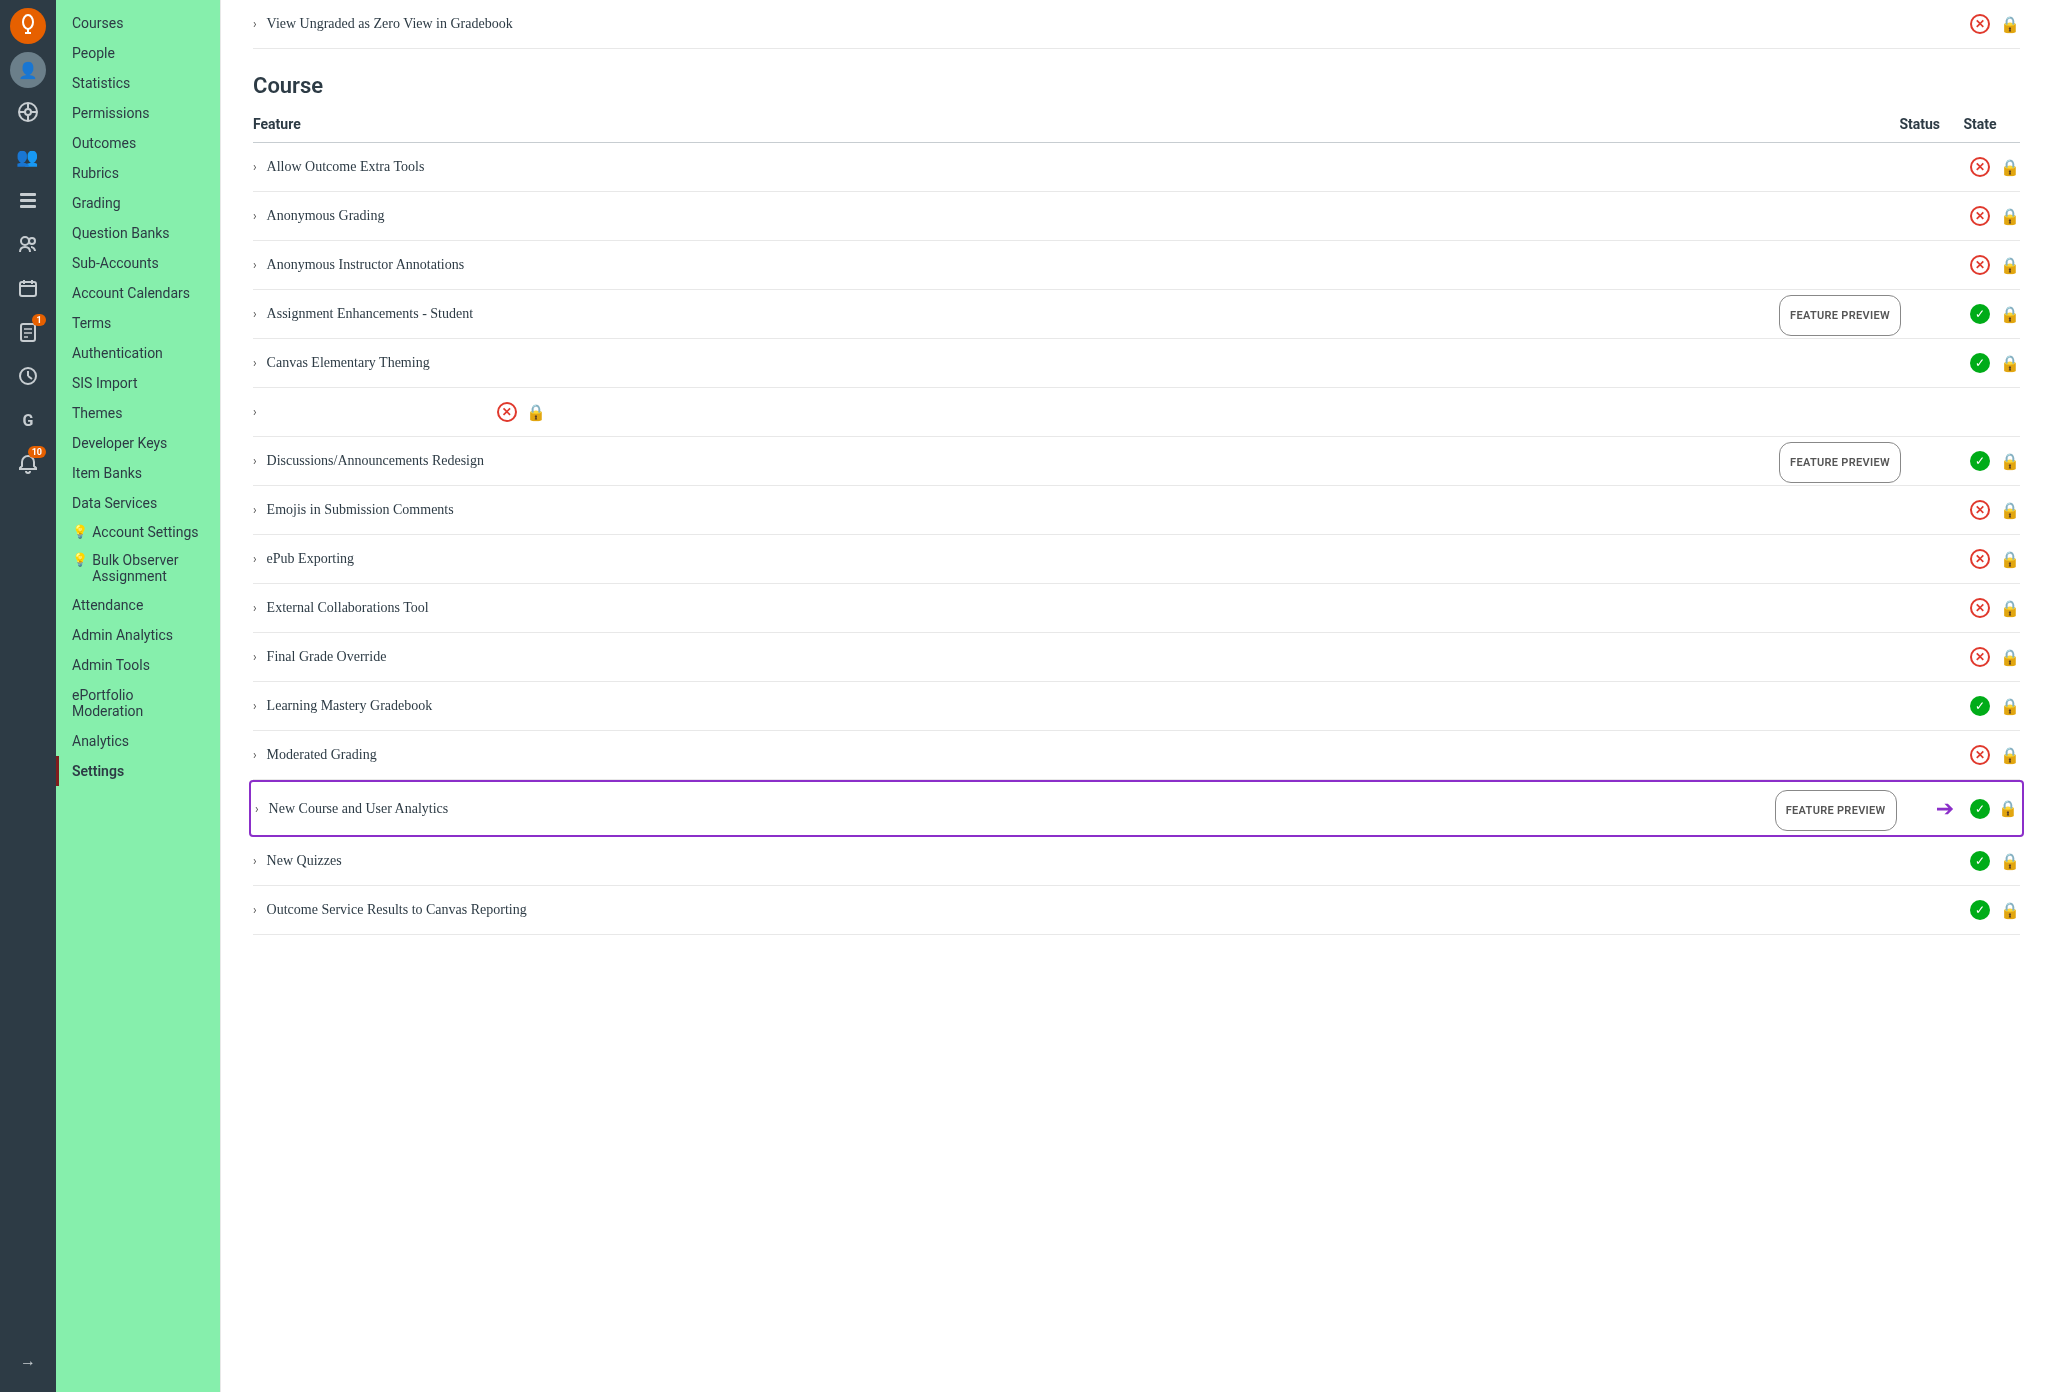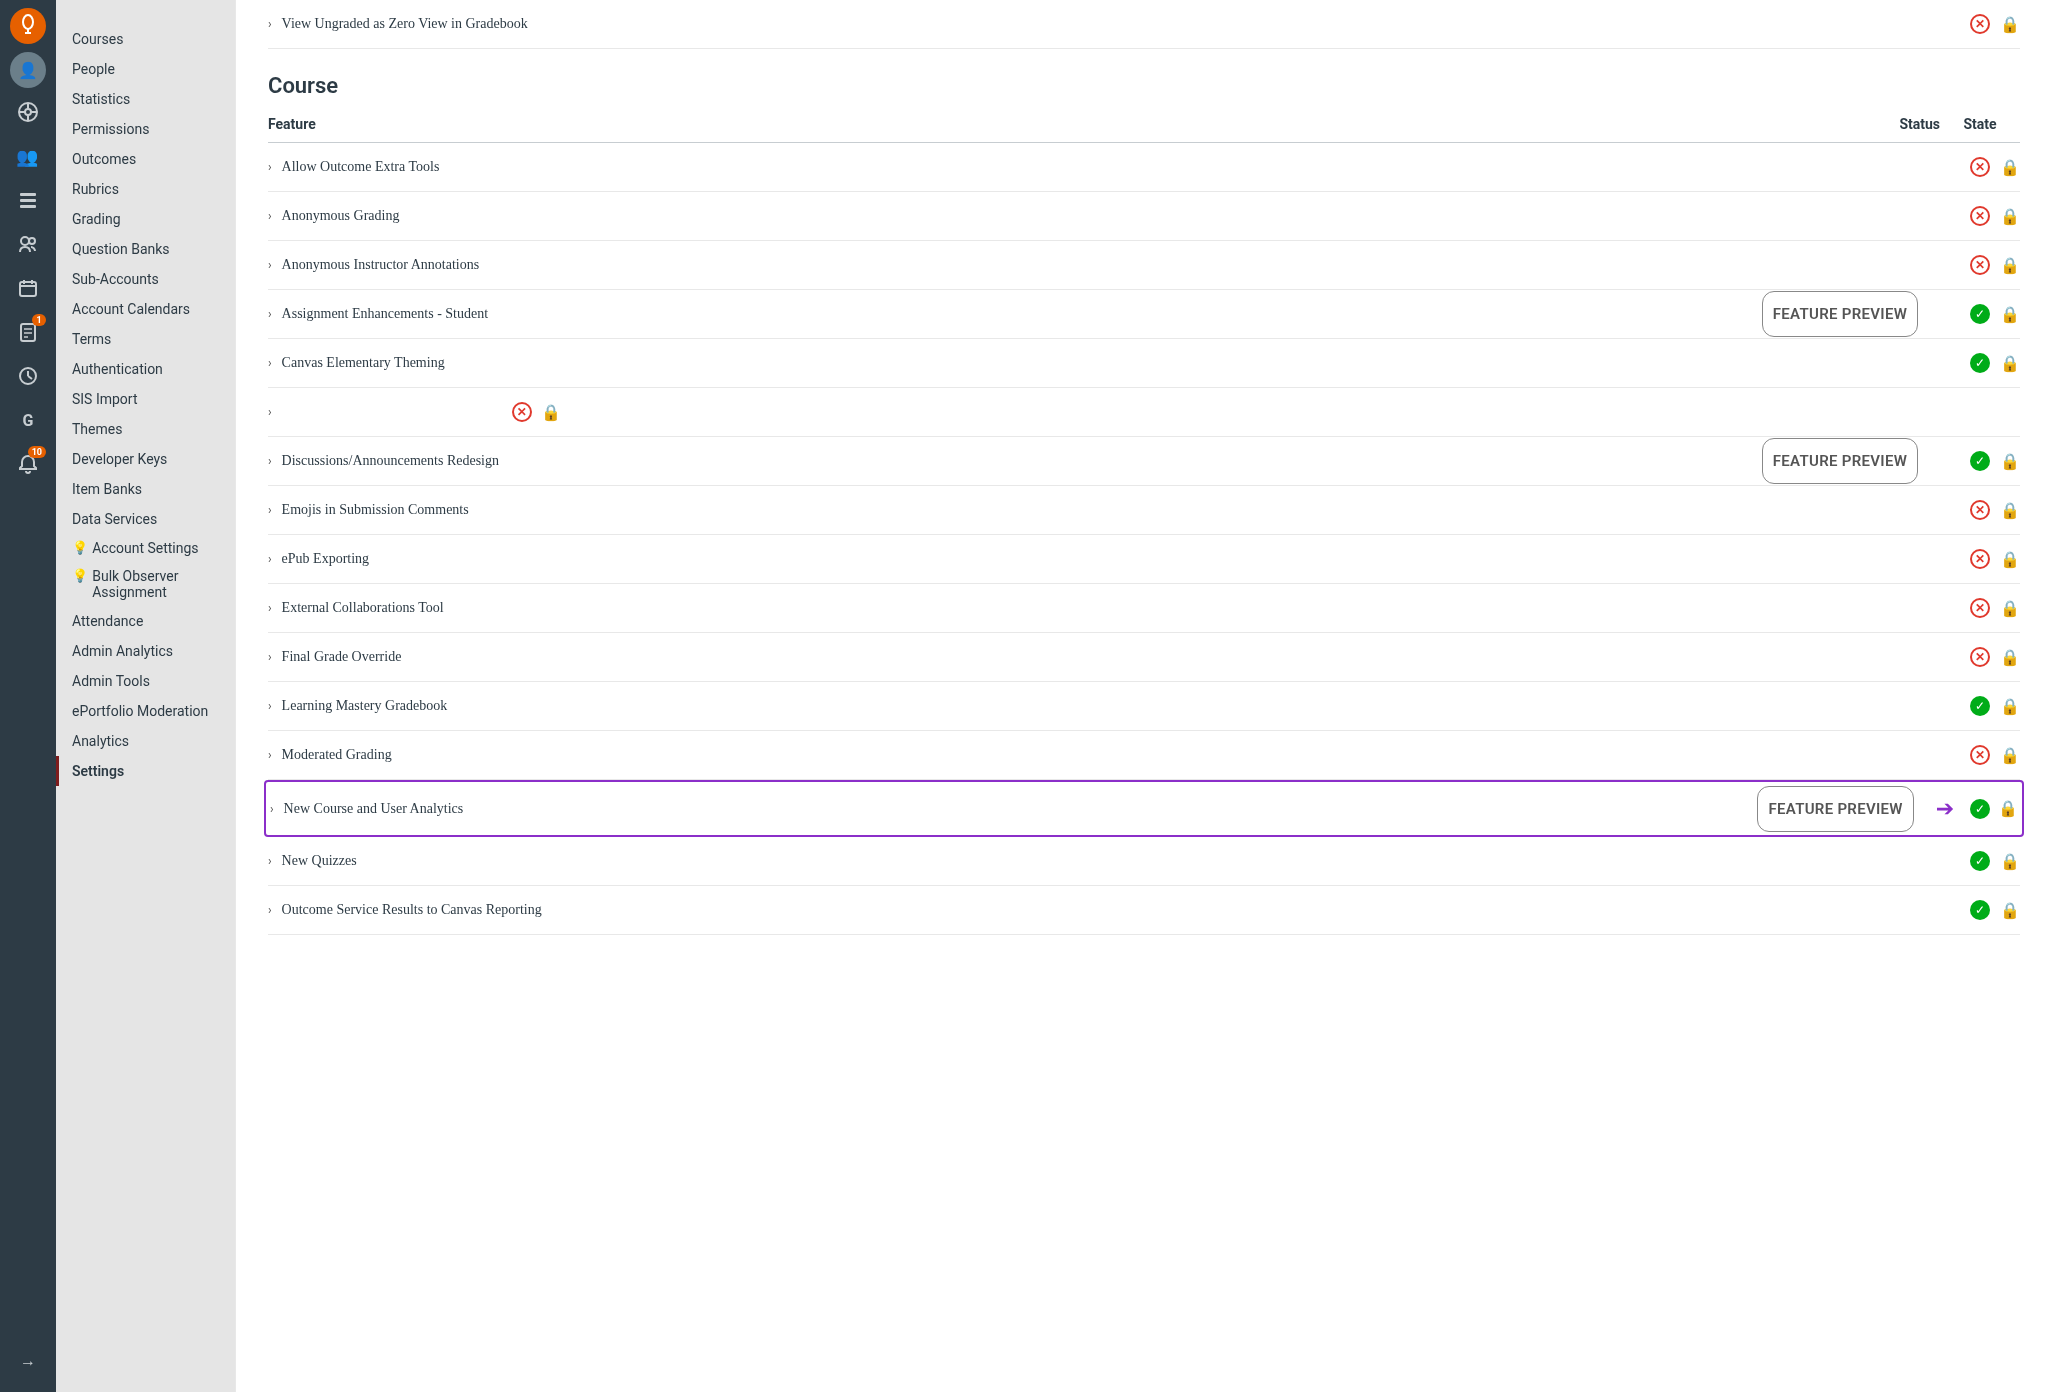--- a/index.html
+++ b/index.html
@@ -65,26 +65,26 @@
       color: #fff;
       font-size: 16px;
       margin-bottom: 4px;
       cursor: pointer;
     }
     .rail-spacer { flex: 1; }
     .rail-bottom { margin-top: auto; }
 
     
     .sidebar {
-      width: 180px;
-      background: #e5e5e5;
+      width: 165px;
+      background: #86efac;
       border-right: 1px solid #e8e8e8;
       overflow-y: auto;
       flex-shrink: 0;
-      padding: 24px 0;
+      padding: 8px 0;
     }
     .sidebar a {
       display: block;
       padding: 7px 16px;
       color: #2d3b45;
       text-decoration: none;
       font-size: 14px;
       cursor: pointer;
     }
     .sidebar a.active {
@@ -138,21 +138,21 @@
       display: flex;
       align-items: center;
       gap: 10px;
       min-width: 80px;
       justify-content: flex-end;
     }
     .badge-preview {
       border: 1px solid #888;
       border-radius: 12px;
       padding: 13px 10px;
-      font-size: 15px;
+      font-size: 11px;
       color: #555;
       font-weight: 600;
       letter-spacing: 0.3px;
     }
     .icon-circle-x {
       width: 20px; height: 20px;
       border-radius: 50%;
       border: 2px solid #e0392d;
       display: flex; align-items: center; justify-content: center;
       color: #e0392d;

